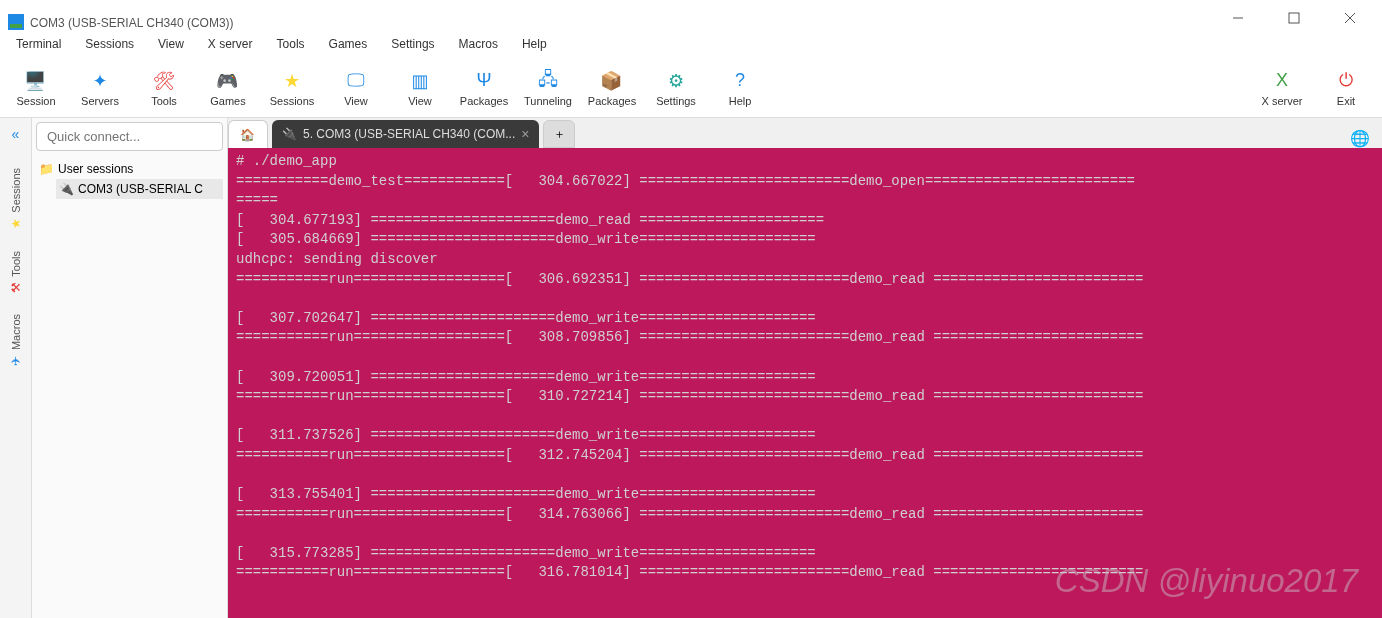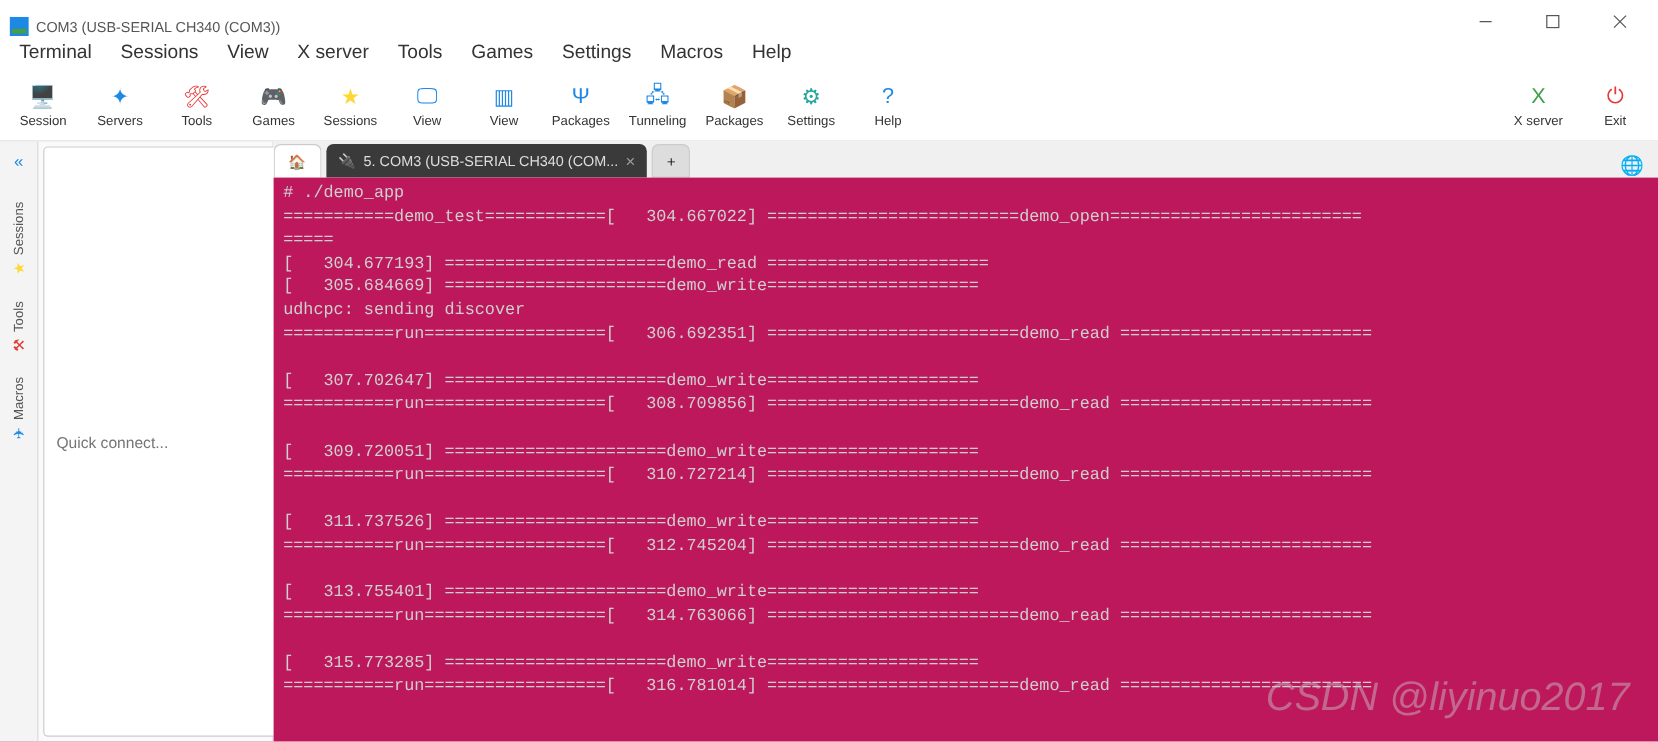--- a/index.html
+++ b/index.html
@@ -3,35 +3,35 @@
 <meta charset="utf-8">
 <style>
 * { margin: 0; padding: 0; box-sizing: border-box; font-family: "Segoe UI", Tahoma, sans-serif; }
 body { width: 1382px; height: 618px; background: #fff; overflow: hidden; position: relative; }
 
 .titlebar { height: 30px; display: flex; align-items: flex-end; padding: 0 8px; font-size: 12px; color: #555; }
 .titlebar .icon-box { width: 16px; height: 16px; margin-right: 6px; }
 .titlebar .win-controls { margin-left: auto; display: flex; gap: 24px; padding-right: 8px; }
 .win-btn { width: 32px; height: 24px; display: flex; align-items: center; justify-content: center; cursor: pointer; }
 
-.menubar { height: 28px; display: flex; align-items: center; padding: 0 4px; font-size: 16px; color: #333; }
+.menubar { height: 28px; display: flex; align-items: center; padding: 0 4px; font-size: 12px; color: #333; }
 .menubar .menu-item { padding: 4px 12px; cursor: pointer; }
 
 .toolbar { height: 60px; display: flex; align-items: center; padding: 0 4px; border-bottom: 1px solid #ddd; }
 .tool-btn { width: 64px; display: flex; flex-direction: column; align-items: center; justify-content: center; cursor: pointer; font-size: 11px; color: #333; gap: 2px; }
 .tool-icon { width: 24px; height: 24px; display: flex; align-items: center; justify-content: center; font-size: 18px; }
 .toolbar .spacer { flex: 1; }
 
 .workspace { display: flex; height: calc(100% - 118px); }
 .left-rail { width: 32px; background: #f4f4f4; border-right: 1px solid #ddd; display: flex; flex-direction: column; align-items: center; padding-top: 40px; font-size: 11px; color: #555; position: relative; }
 .left-rail .collapse-btn { position: absolute; top: 8px; color: #1e88e5; cursor: pointer; font-size: 14px; }
 .rail-item { writing-mode: vertical-rl; transform: rotate(180deg); padding: 10px 2px; cursor: pointer; display: flex; align-items: center; gap: 4px; }
 .rail-icon { writing-mode: horizontal-tb; transform: rotate(90deg); font-size: 12px; }
 
-.tree-panel { width: 196px; background: #fafafa; border-right: 1px solid #ddd; display: flex; flex-direction: row; }
+.tree-panel { width: 196px; background: #fafafa; border-right: 1px solid #ddd; display: flex; flex-direction: column; }
 .quick-connect { margin: 4px; padding: 6px 10px; border: 1px solid #ccc; border-radius: 4px; background: #fff; font-size: 13px; color: #999; }
 .tree { padding: 4px; font-size: 12px; }
 .tree-node { padding: 3px 4px; display: flex; align-items: center; gap: 4px; cursor: pointer; }
 .tree-child { margin-left: 20px; background: #e8e8e8; }
 .node-icon { width: 14px; height: 14px; display: inline-flex; align-items: center; justify-content: center; }
 
 .main-area { flex: 1; display: flex; flex-direction: column; background: #fff; }
 .tabstrip { height: 30px; display: flex; align-items: flex-end; background: #f0f0f0; padding: 0 4px 0 0; gap: 4px; }
 .tab { height: 28px; padding: 0 10px; display: flex; align-items: center; gap: 6px; font-size: 12px; border-radius: 6px 6px 0 0; cursor: pointer; }
 .tab.home { background: #fff; border: 1px solid #ccc; border-bottom: none; width: 40px; justify-content: center; }

